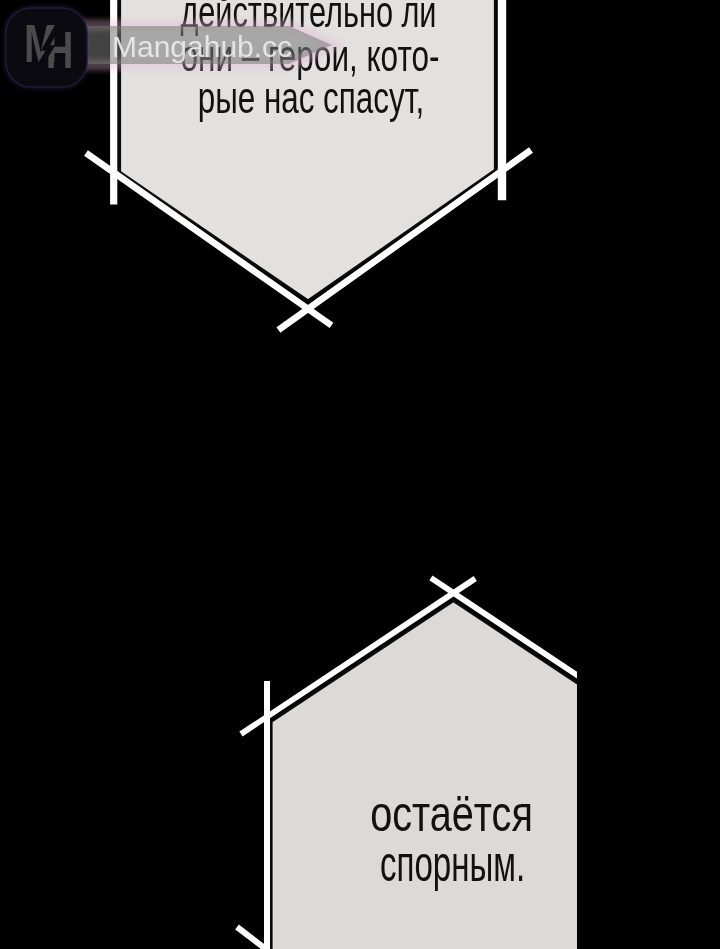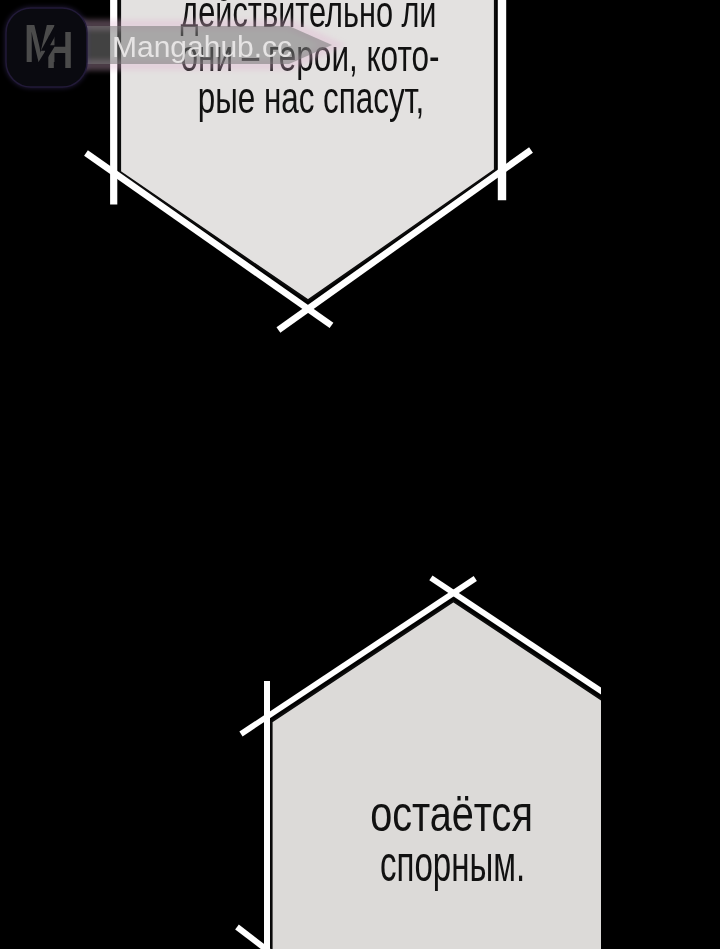--- a/index.html
+++ b/index.html
@@ -1,16 +1,16 @@
 <!DOCTYPE html>
 <html><head>
 <meta charset="utf-8">
 <style>
 html,body{margin:0;padding:0;background:#000;}
-#page{position:relative;width:577px;height:949px;background:#000;overflow:hidden;font-family:"Liberation Sans",sans-serif;padding-left:24px;}
+#page{position:relative;width:577px;height:949px;background:#000;overflow:hidden;font-family:"Liberation Sans",sans-serif;}
 </style>
 </head>
 <body>
 <div id="page">
 <svg width="720" height="949" viewBox="0 0 720 949" style="position:absolute;left:0;top:0;">
   <defs>
     <filter id="blurGlow" x="-40%" y="-40%" width="180%" height="180%" color-interpolation-filters="sRGB">
           <feGaussianBlur stdDeviation="2.6"></feGaussianBlur>
         </filter>
     <filter id="blurLogo" x="-40%" y="-40%" width="180%" height="180%" color-interpolation-filters="sRGB">

